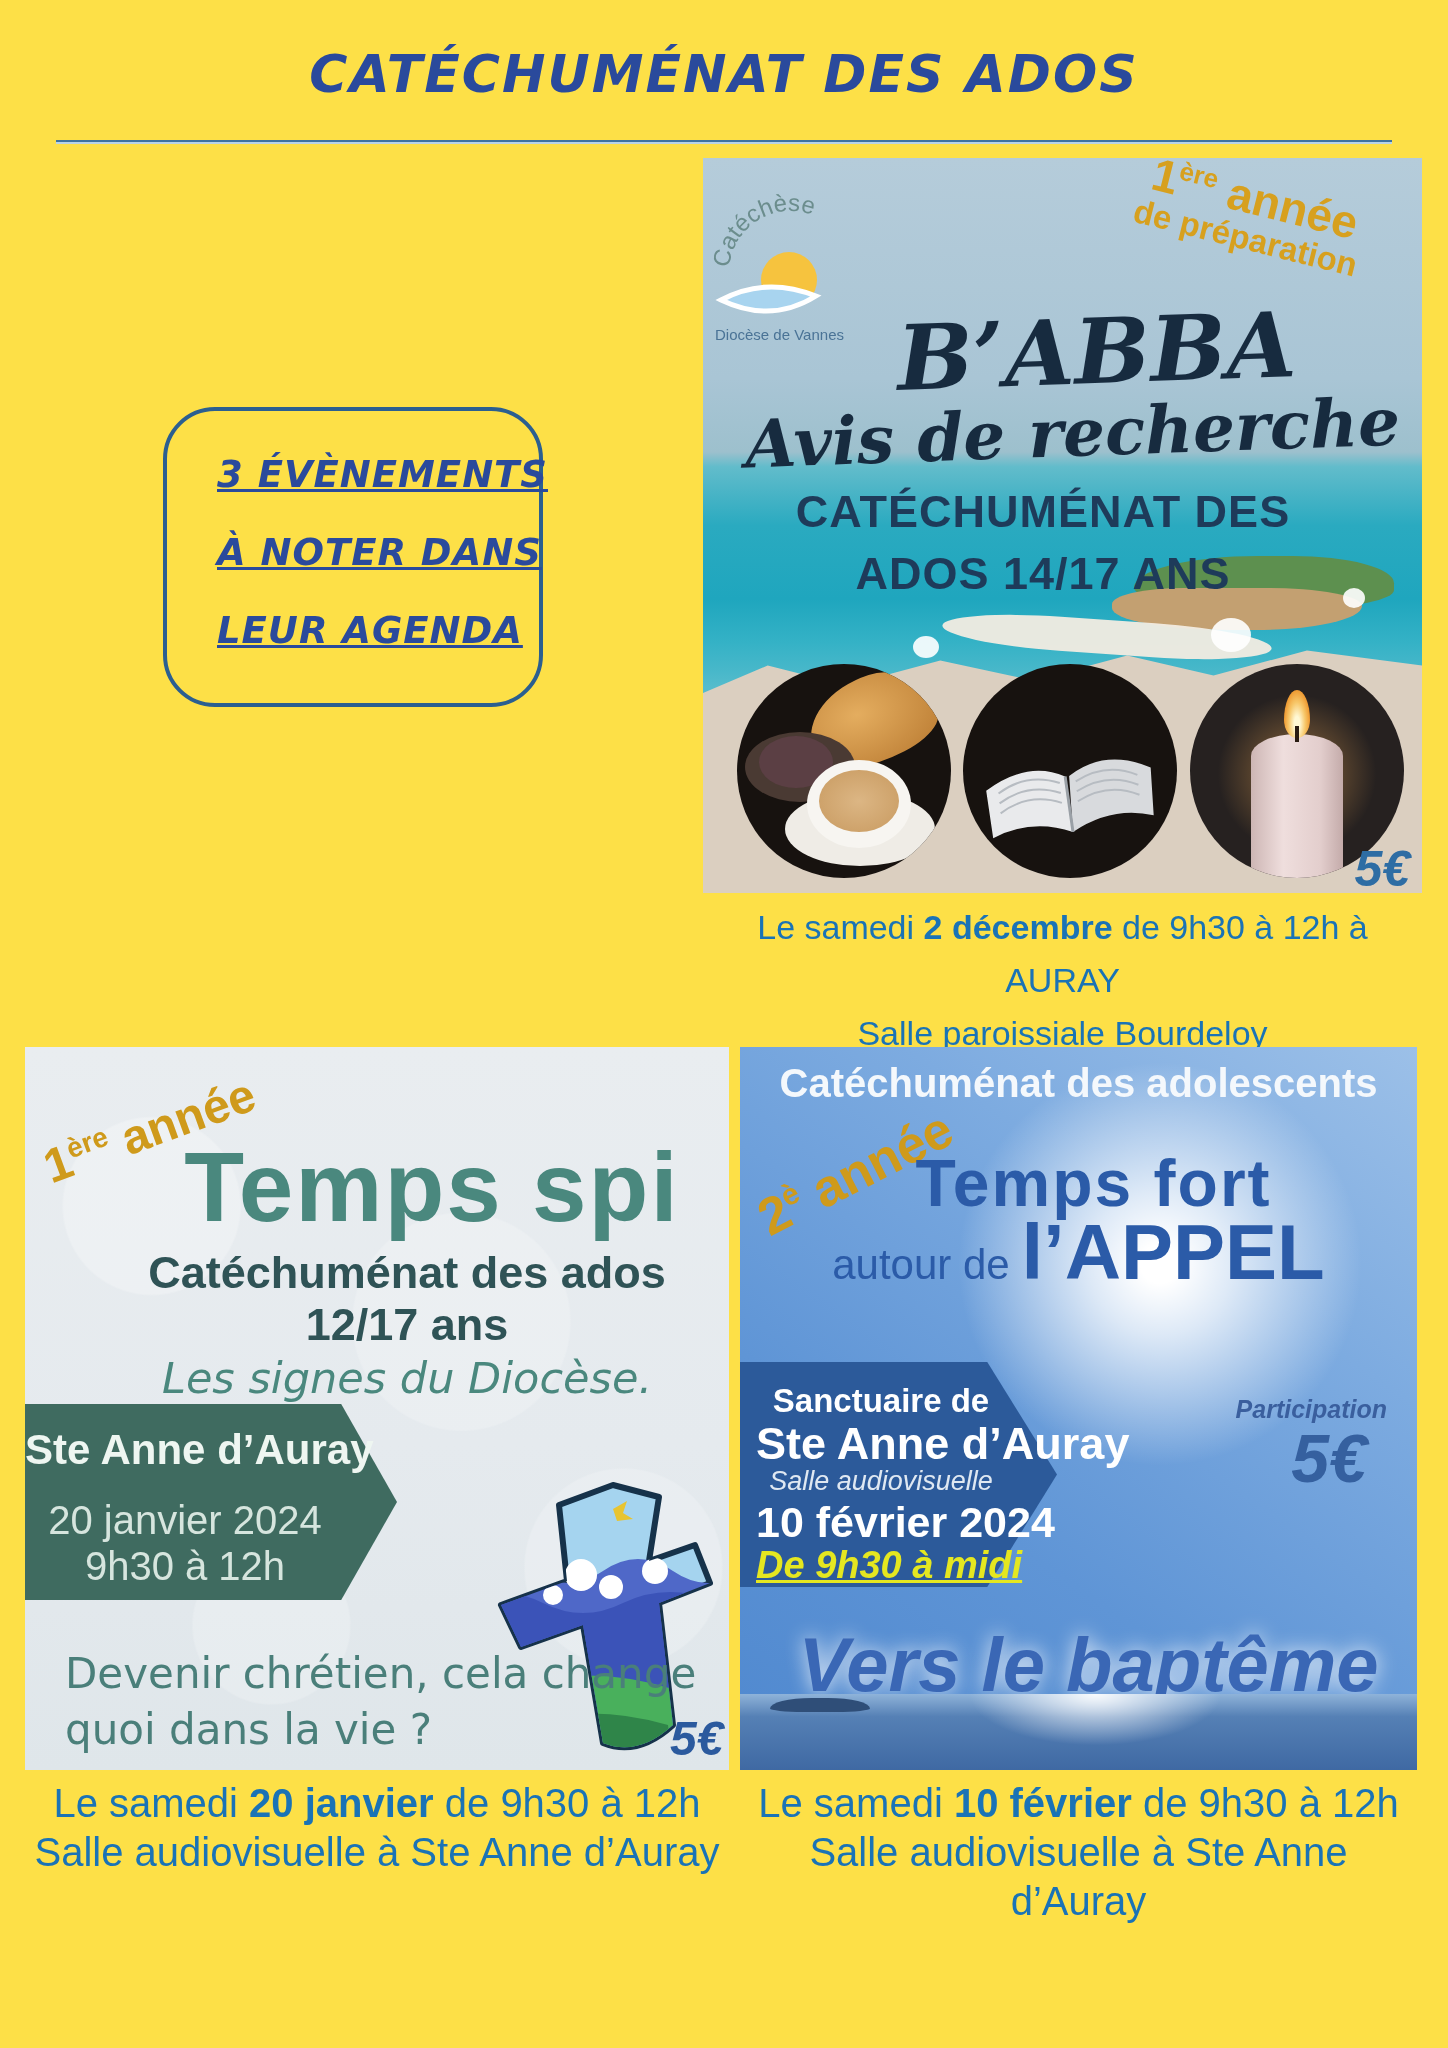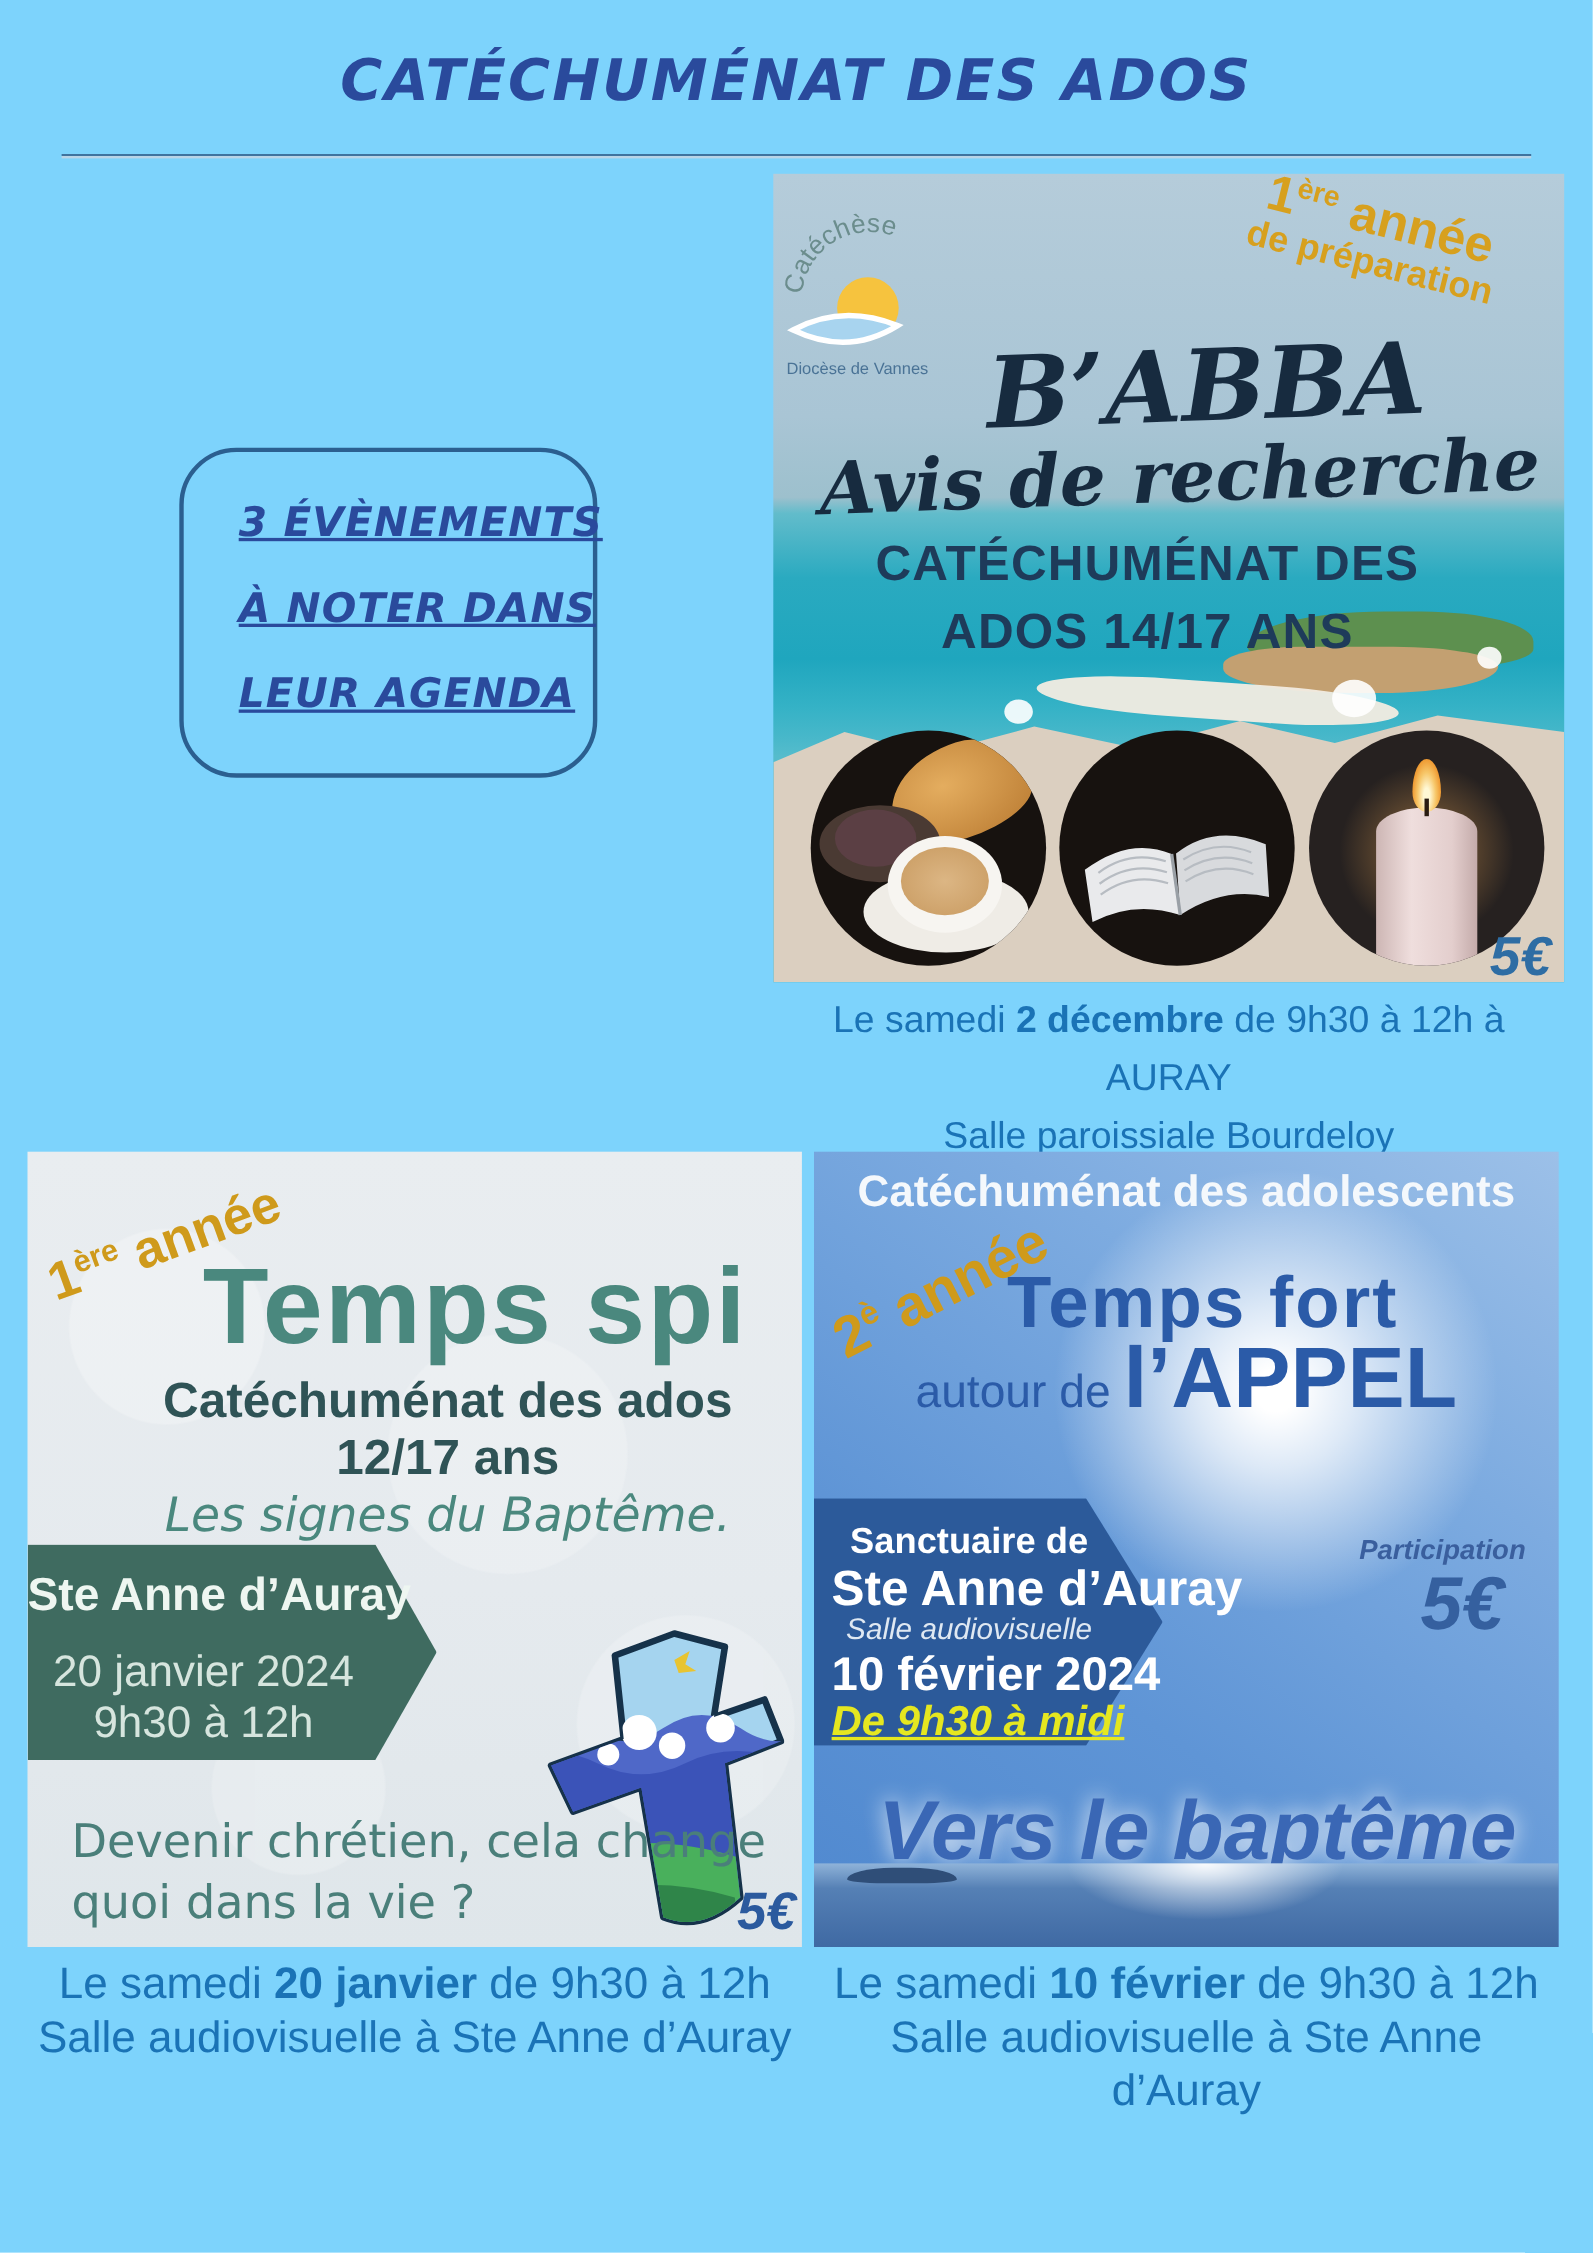--- a/index.html
+++ b/index.html
@@ -1,16 +1,16 @@
 <!DOCTYPE html>
 <html><head>
 <meta charset="utf-8">
 <style>
   html,body{margin:0;padding:0;background:#fff;}
-  .page{position:relative;width:1448px;height:2048px;background:#7dd3fc;overflow:hidden;
+  .page{position:relative;width:1448px;height:2048px;background:#fde047;overflow:hidden;
         font-family:"Liberation Sans",sans-serif;}
 
   
   .doc-title{position:absolute;top:44px;left:0;width:100%;text-align:center;
     font-family:"DejaVu Sans",sans-serif;font-weight:bold;font-style:italic;
     font-size:52px;letter-spacing:2px;color:#2a4a9c;}
   .doc-rule{position:absolute;top:140px;left:56px;width:1336px;height:4px;
     background:linear-gradient(180deg,#3f739f 0 2px,#b9d4e7 2px 4px);}
 
   
@@ -238,21 +238,21 @@
     <div><span>Le samedi </span><b>2 décembre</b><span> de 9h30 à 12h à AURAY</span></div>
     <div>Salle paroissiale Bourdeloy</div>
   </div>
 
   <div class="spi">
     <div class="spi-pattern"></div>
     <div class="spi-badge"><span>1</span><sup>ère</sup><span> année</span></div>
     <div class="spi-title">Temps spi</div>
     <div class="spi-sub ss1">Catéchuménat des ados</div>
     <div class="spi-sub ss2">12/17 ans</div>
-    <div class="spi-theme">Les signes du Baptême.</div>
+    <div class="spi-theme">Les signes du Diocèse.</div>
 
     <div class="spi-banner"></div>
     <div class="spi-bl sb1" style="top:379px">Ste Anne d’Auray</div>
     <div class="spi-bl sb2" style="top:451px">20 janvier 2024</div>
     <div class="spi-bl sb3" style="top:497px">9h30 à 12h</div>
 
     <svg class="spi-cross" width="250" height="290" viewBox="0 0 250 290">
       <defs>
         <clipPath id="crossClip">
           <path d="M150 10 L196 22 L186 86 L232 70 L247 108 L196 128 L210 250 Q175 282 140 268 L120 150 L58 172 L38 130 L104 106 L96 30 Z"></path>

